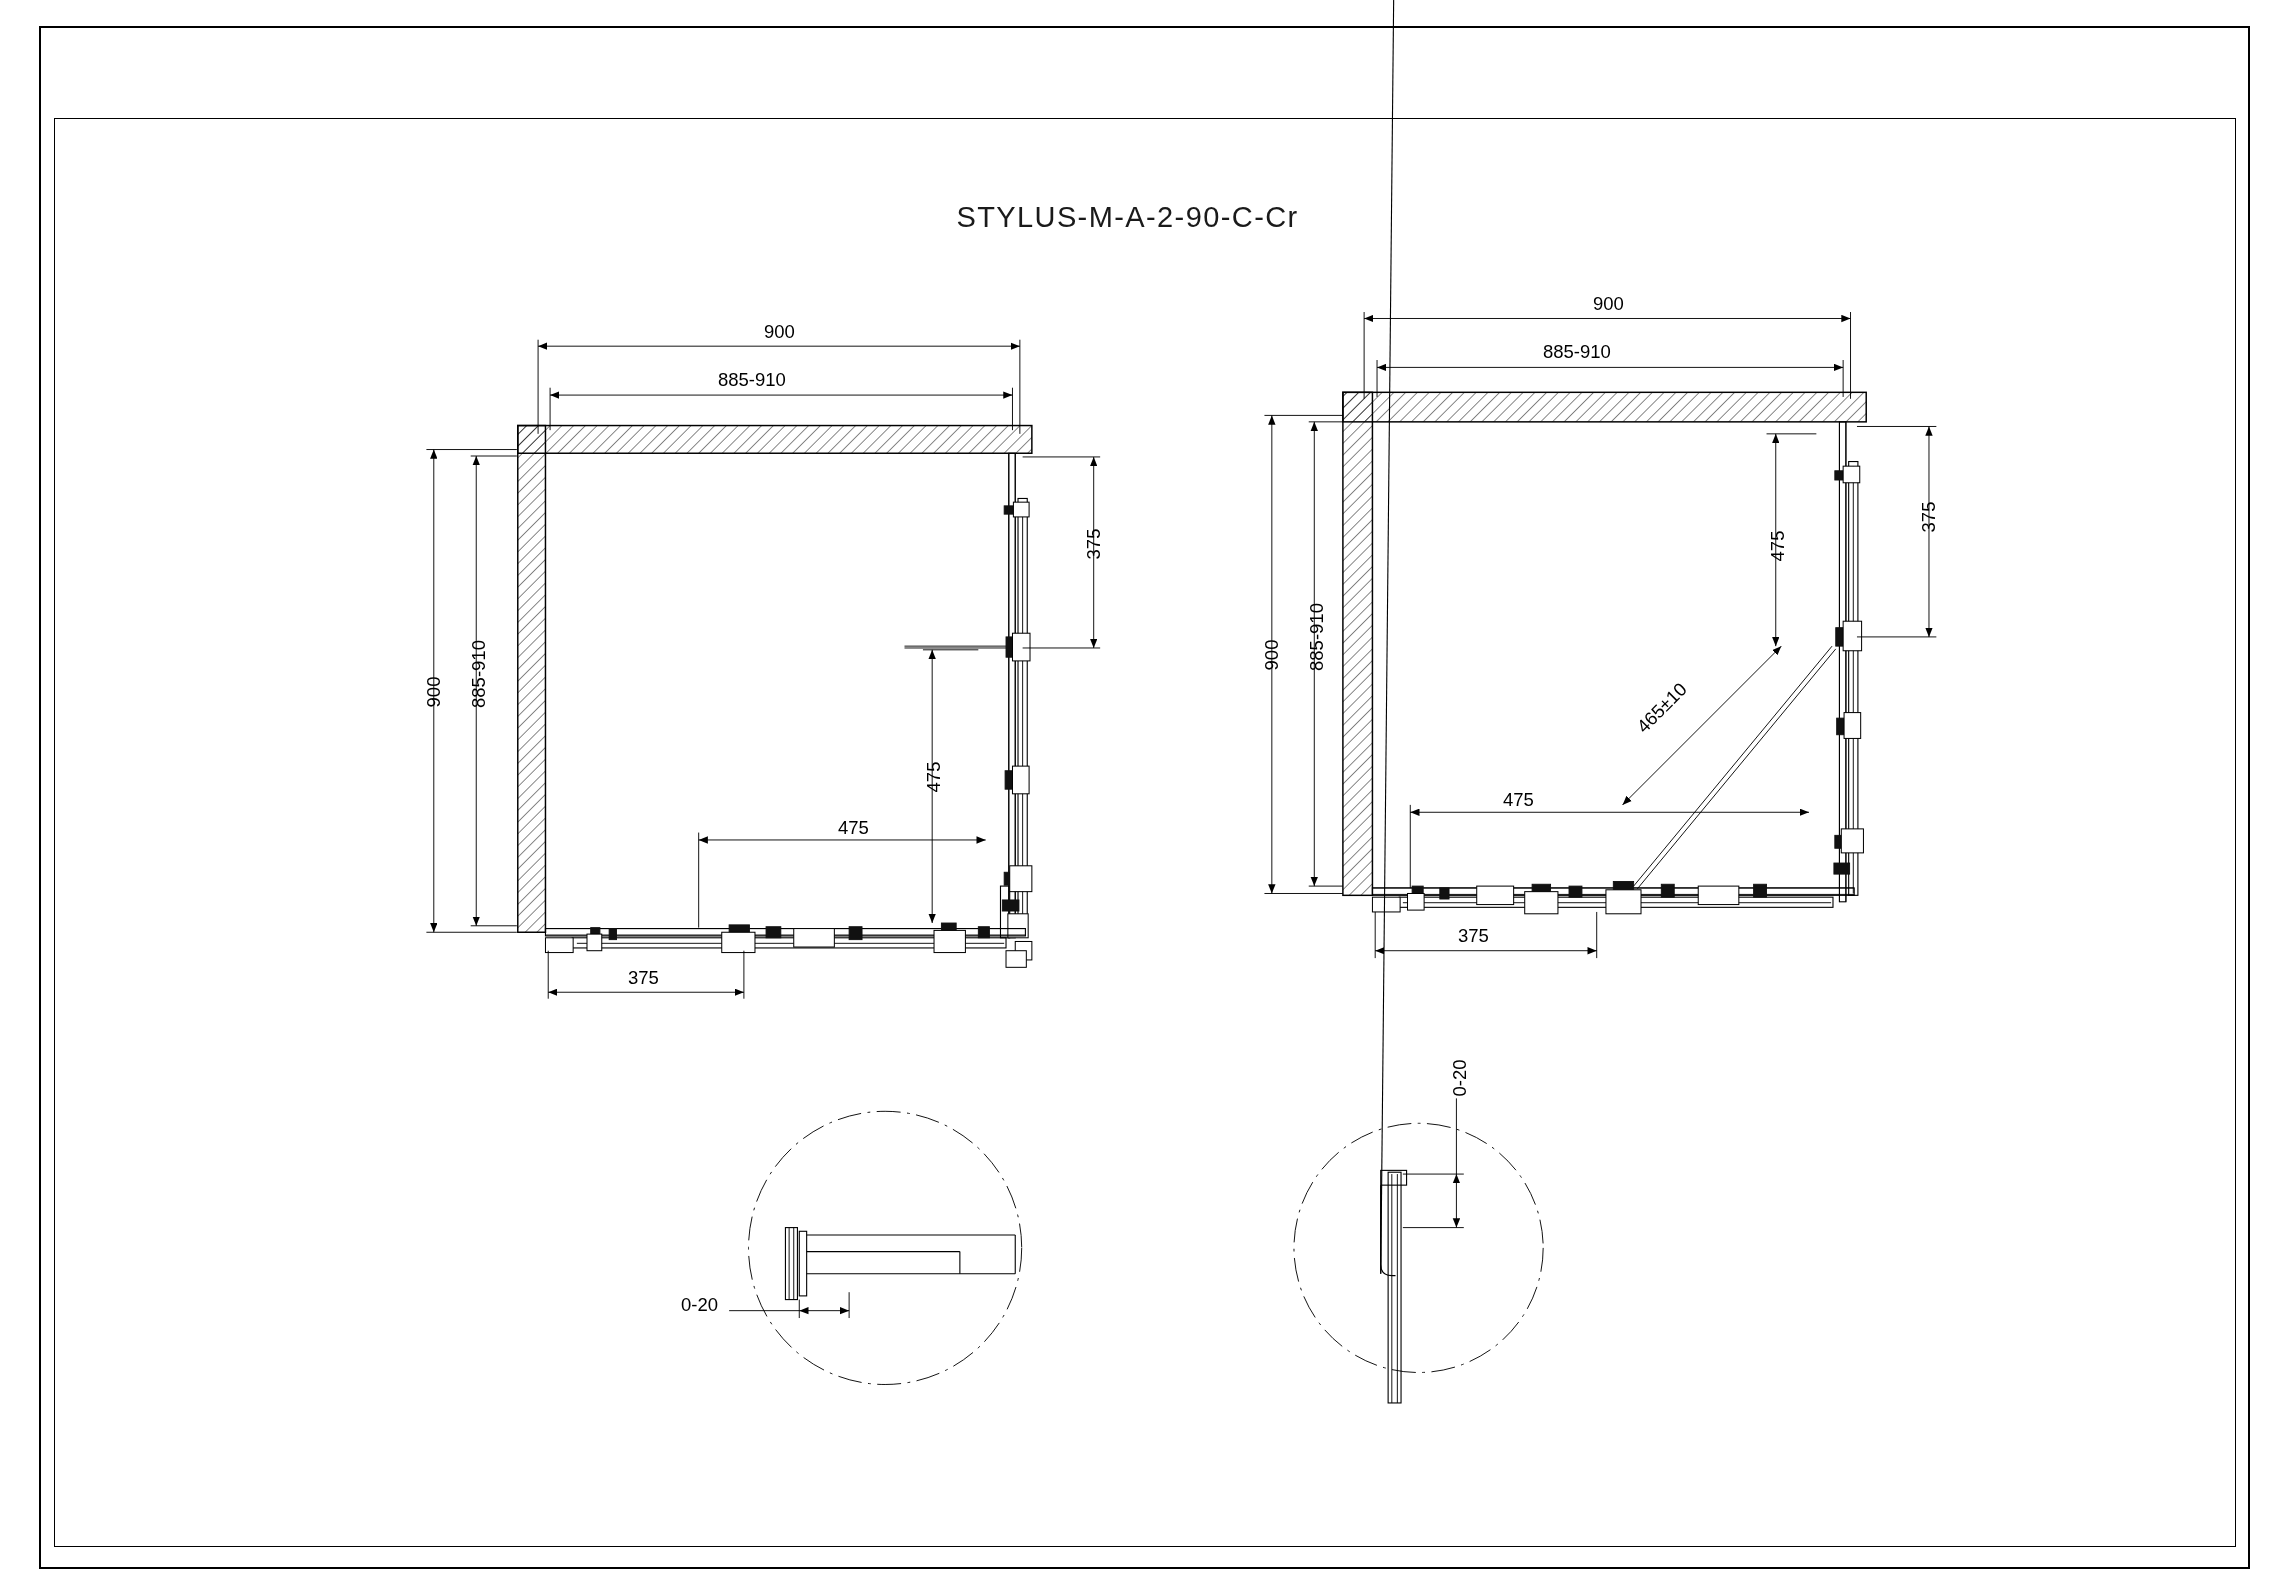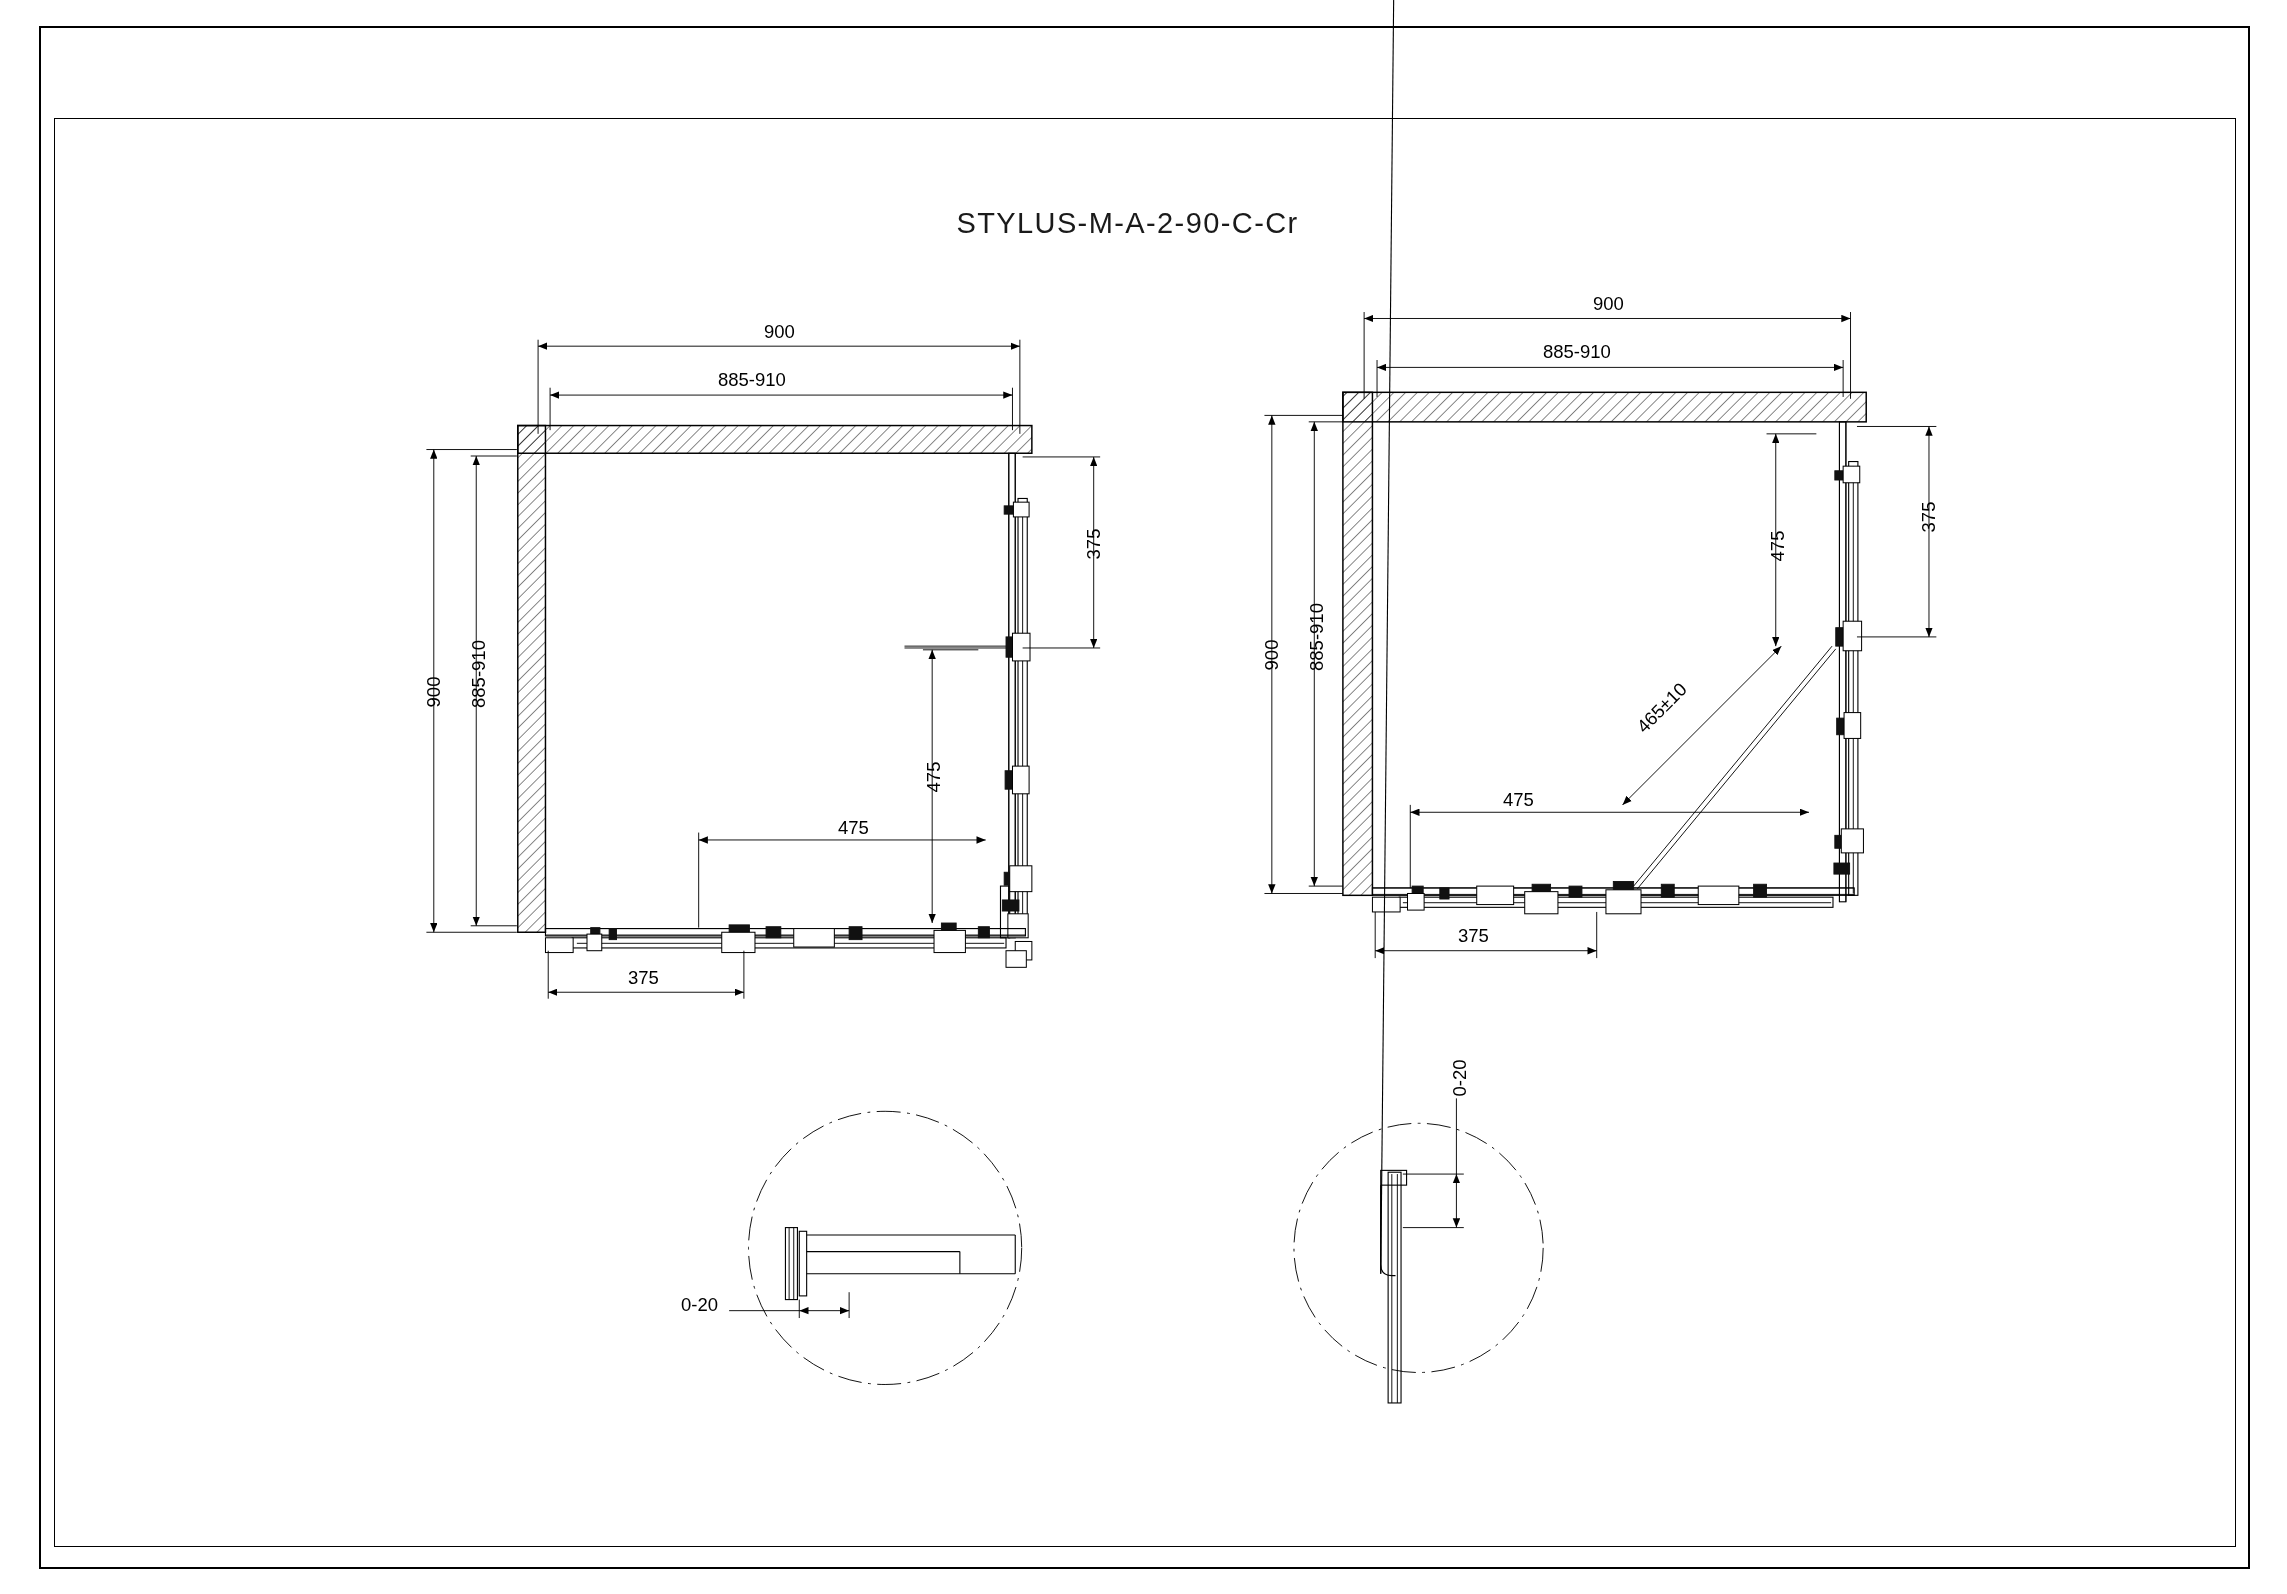--- a/index.html
+++ b/index.html
@@ -37,21 +37,20 @@
   .title {
     position: absolute;
     left: 0;
     top: 201px;
     width: 2255px;
     text-align: center;
     font-size: 29px;
     letter-spacing: 1.4px;
     color: #1a1a1a;
     font-family: "Liberation Sans", sans-serif;
-    margin-top: 6px;
   }
   .dim-text {
     position: absolute;
     font-size: 18.5px;
     color: #000;
     white-space: nowrap;
     font-family: "Liberation Sans", sans-serif;
   }
   .dim-text.rot {
     transform-origin: 50% 50%;

